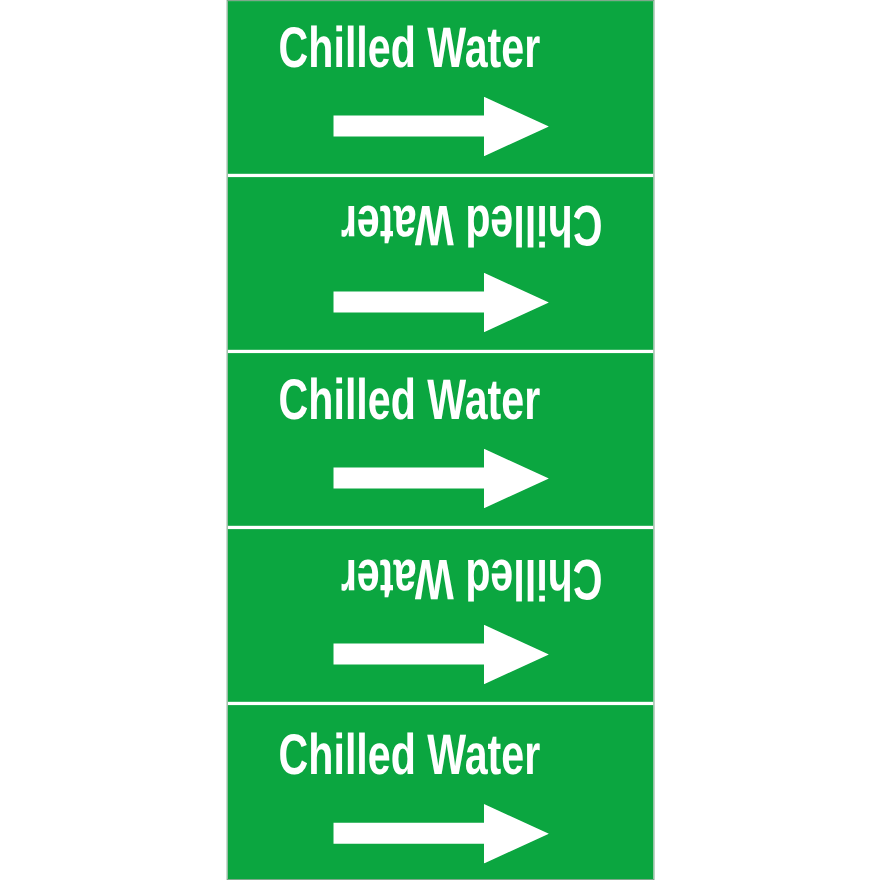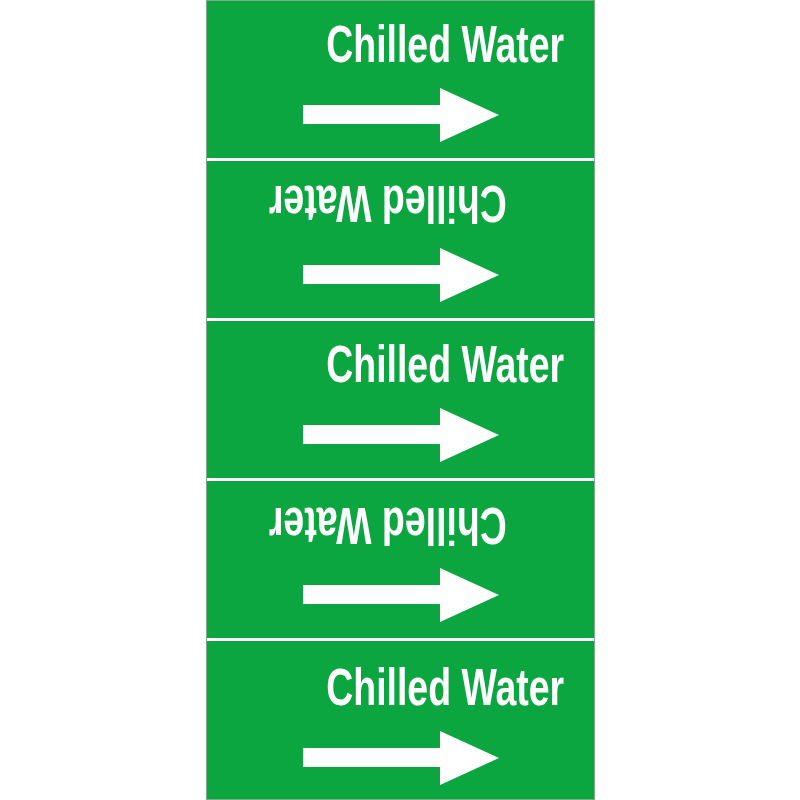--- a/index.html
+++ b/index.html
@@ -29,27 +29,27 @@
     }
     .band {
       position: absolute;
       left: 0;
       width: 100%;
       height: 157px;
       background: #0ba640;
     }
     .band-text-wrap {
       position: absolute;
-      left: 16px;
+      left: 0;
       width: 100%;
       top: 18px;
       height: 50px;
       display: flex;
       align-items: center;
-      justify-content: flex-end;
+      justify-content: flex-start;
     }
     .band-text-wrap.inverted {
       transform: rotate(180deg);
     }
     .band-text {
       display: inline-block;
       font-family: "Liberation Sans", sans-serif;
       font-weight: bold;
       font-size: 52px;
       line-height: 50px;

